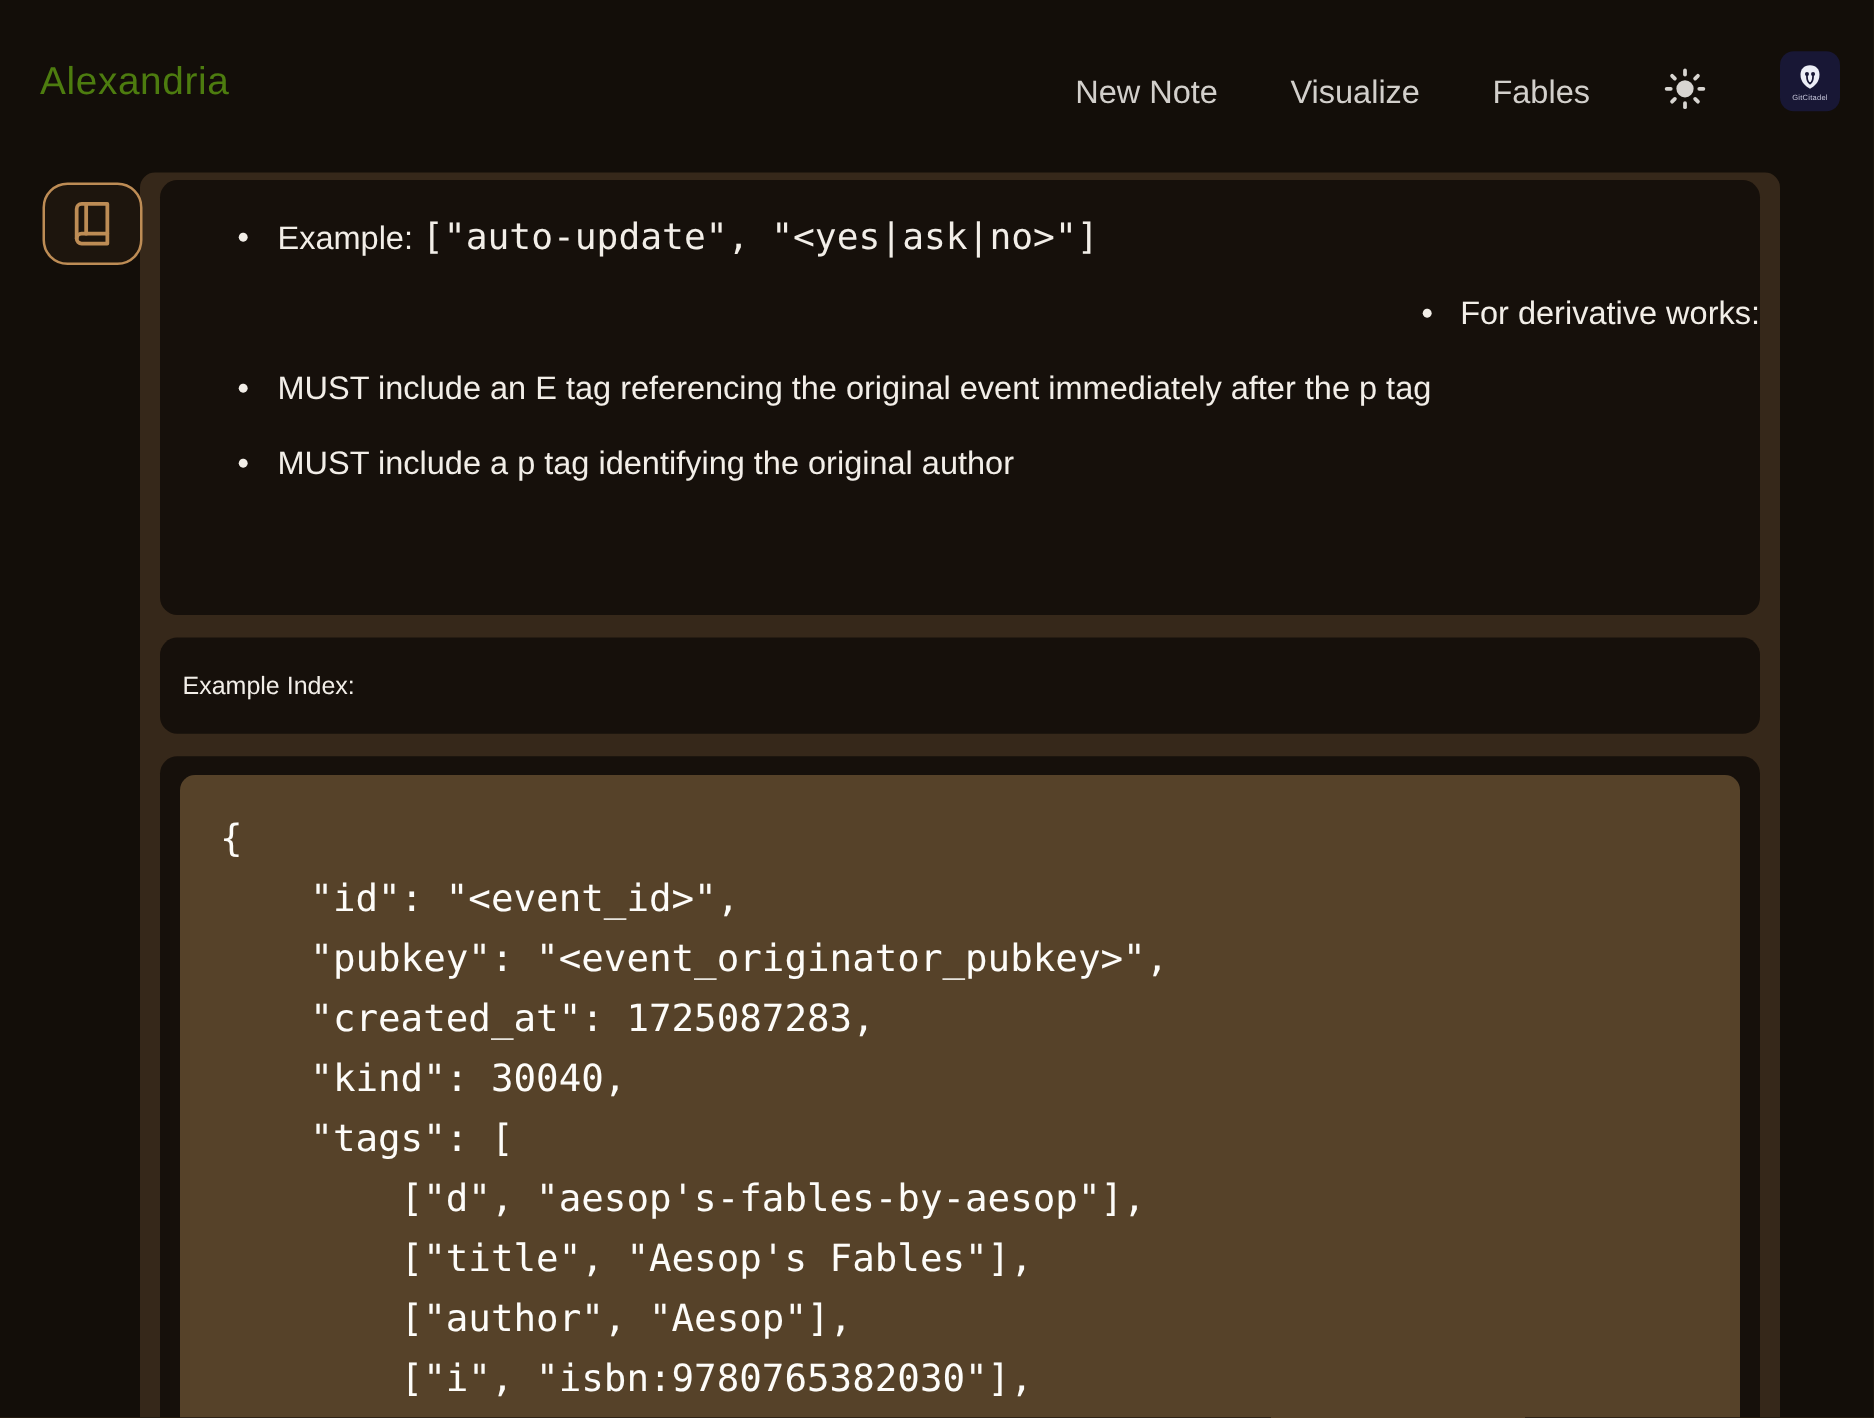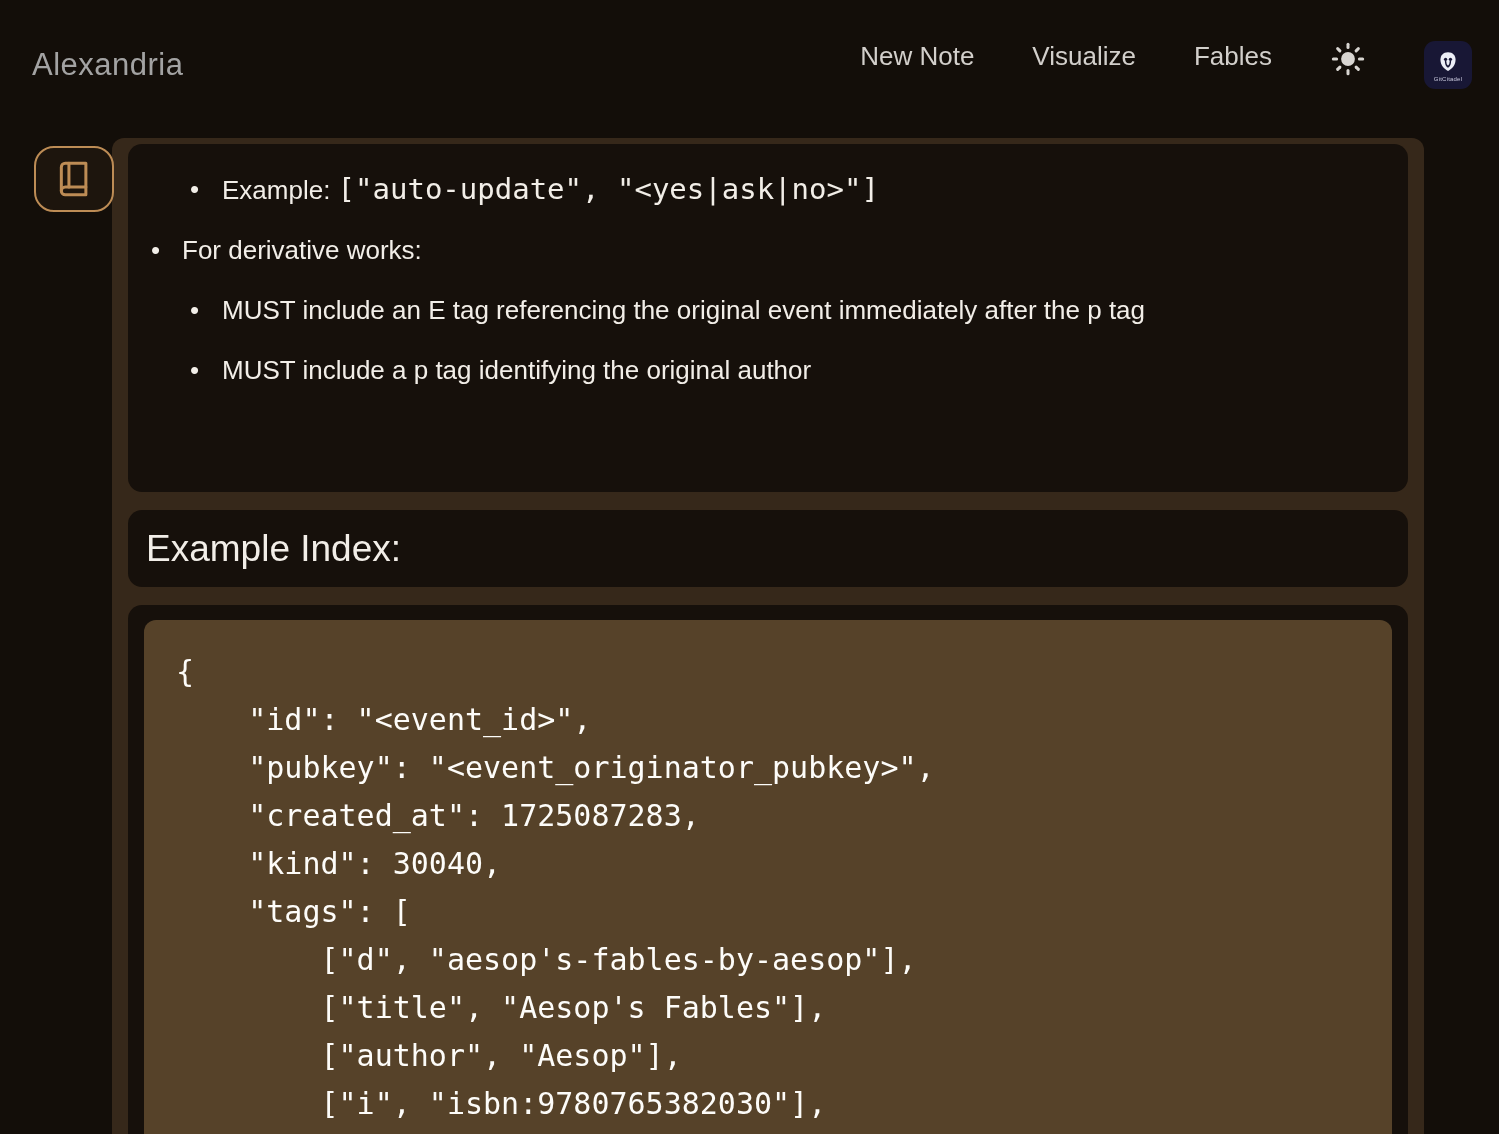--- a/index.html
+++ b/index.html
@@ -12,25 +12,25 @@
     overflow: hidden;
   }
 
   
   .navbar {
     position: absolute; top: 0; left: 0; right: 0; height: 130px;
     display: flex; align-items: center;
     padding: 0 27px 0 32px;
   }
   .brand {
-    font-size: 31px; color: #a3a3a3; letter-spacing: 0.5px;
+    font-size: 31px; color: #4d7c0f; letter-spacing: 0.5px;
     cursor: pointer;
   }
   .nav {
-    margin-left: auto; display: flex; align-items: flex-start; gap: 58px;
+    margin-left: auto; display: flex; align-items: flex-end; gap: 58px;
   }
   .nav-link {
     color: #d2cfcb; font-size: 26px; text-decoration: none; cursor: pointer;
   }
   .theme-btn {
     background: none; border: none; padding: 0; margin: 0;
     display: flex; align-items: center; cursor: pointer;
   }
   .logo-badge {
     width: 48px; height: 48px; border-radius: 11px;
@@ -73,33 +73,33 @@
     overflow: hidden;
   }
   .row {
     display: flex;
     color: #f2eee8;
     font-size: 26px; line-height: 34px;
     margin-bottom: 26px;
   }
   .row .dot { flex: none; }
   .row .dot::before { content: "\2022"; }
-  .row.l1 { padding-left: 23px; }
+  .row.l1 { padding-left: 10px; justify-content: flex-end; }
   .row.l1 .dot { width: 31px; }
   .row.l2 { padding-left: 62px; }
   .row.l2 .dot { width: 32px; }
   code.inline {
     font-family: "DejaVu Sans Mono", monospace;
     font-size: 29px;
   }
   .card-heading {
     height: 77px;
     padding: 21px 18px;
     color: #f2eee8;
-    font-size: 37px; line-height: 36px;
+    font-size: 20px; line-height: 36px;
     margin-bottom: 18px;
   }
   .card-code {
     height: 600px;
     padding: 15px 16px;
   }
   pre.code-block {
     margin: 0;
     background: #564229;
     border-radius: 12px;

